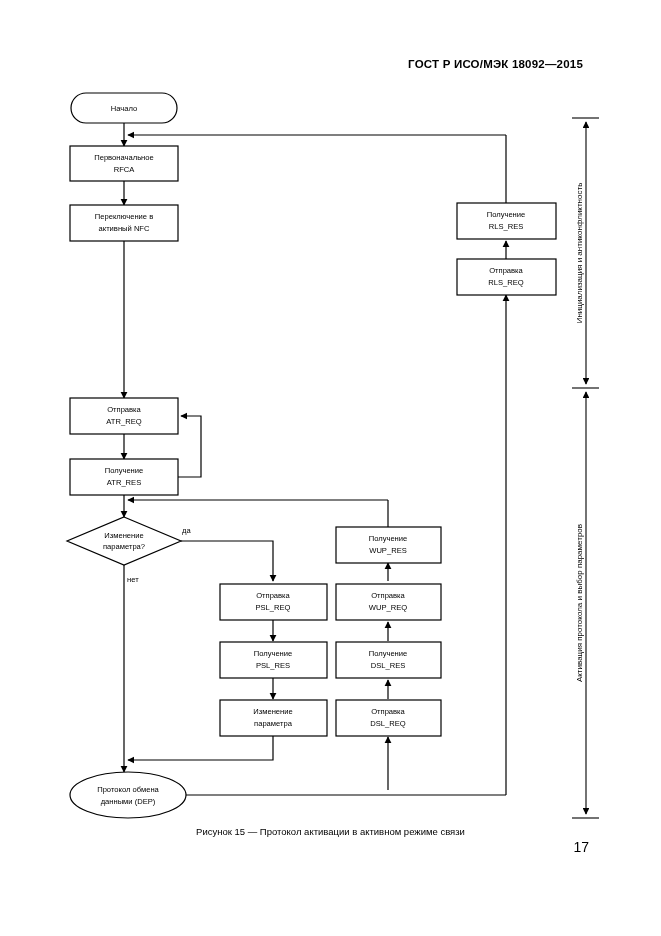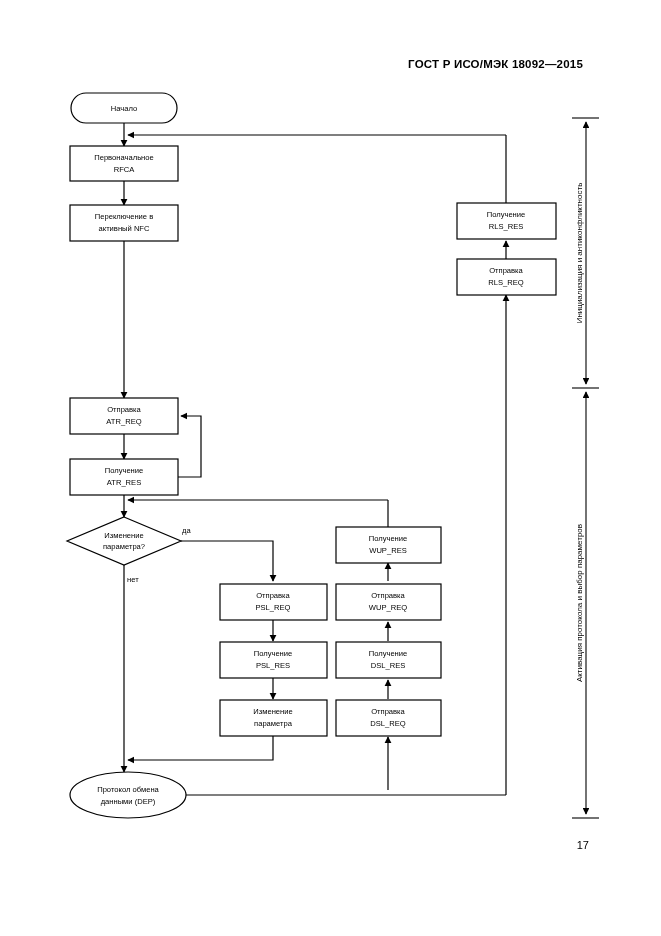--- a/index.html
+++ b/index.html
@@ -45,21 +45,21 @@
   .caption{
     position:absolute;
     left:0; top:826px;
     width:661px;
     text-align:center;
     font-size:9.5px;
   }
   .pageno{
     position:absolute;
     right:72px; top:839px;
-    font-size:11px;
+    font-size:14px;
   }
 </style>
 </head>
 <body>
 
 <div class="page">
 
   <div class="header">ГОСТ Р ИСО/МЭК 18092—2015</div>
 
   <div class="figwrap">
@@ -219,15 +219,16 @@
 
         <path d="M556,818 L583,818"></path>
         <path d="M570,392 L570,814" marker-start="url(#arrow)" marker-end="url(#arrow)"></path>
       </g>
 
       <text class="bracketlabel" x="566" y="253" transform="rotate(-90 566 253)" text-anchor="middle">Инициализация и антиконфликтность</text>
       <text class="bracketlabel" x="566" y="603" transform="rotate(-90 566 603)" text-anchor="middle">Активация протокола и выбор параметров</text>
     </svg>
   </div>
 
+  <div class="caption">Рисунок 15 — Протокол активации в активном режиме связи</div>
   <div class="pageno">17</div>
 
 </div>
 
 </body></html>

